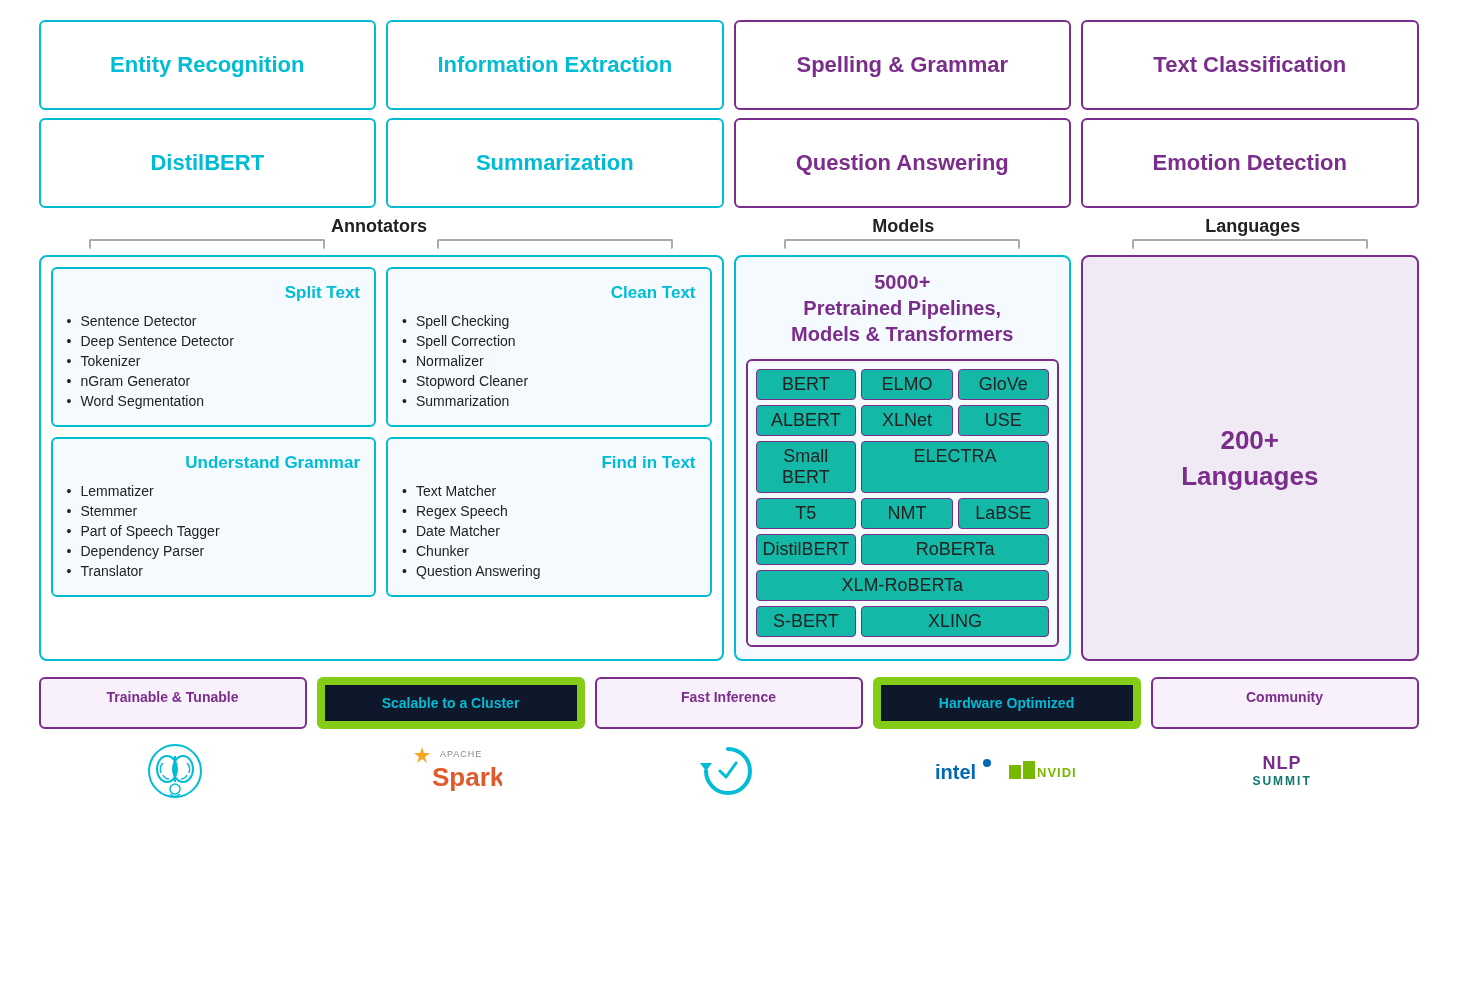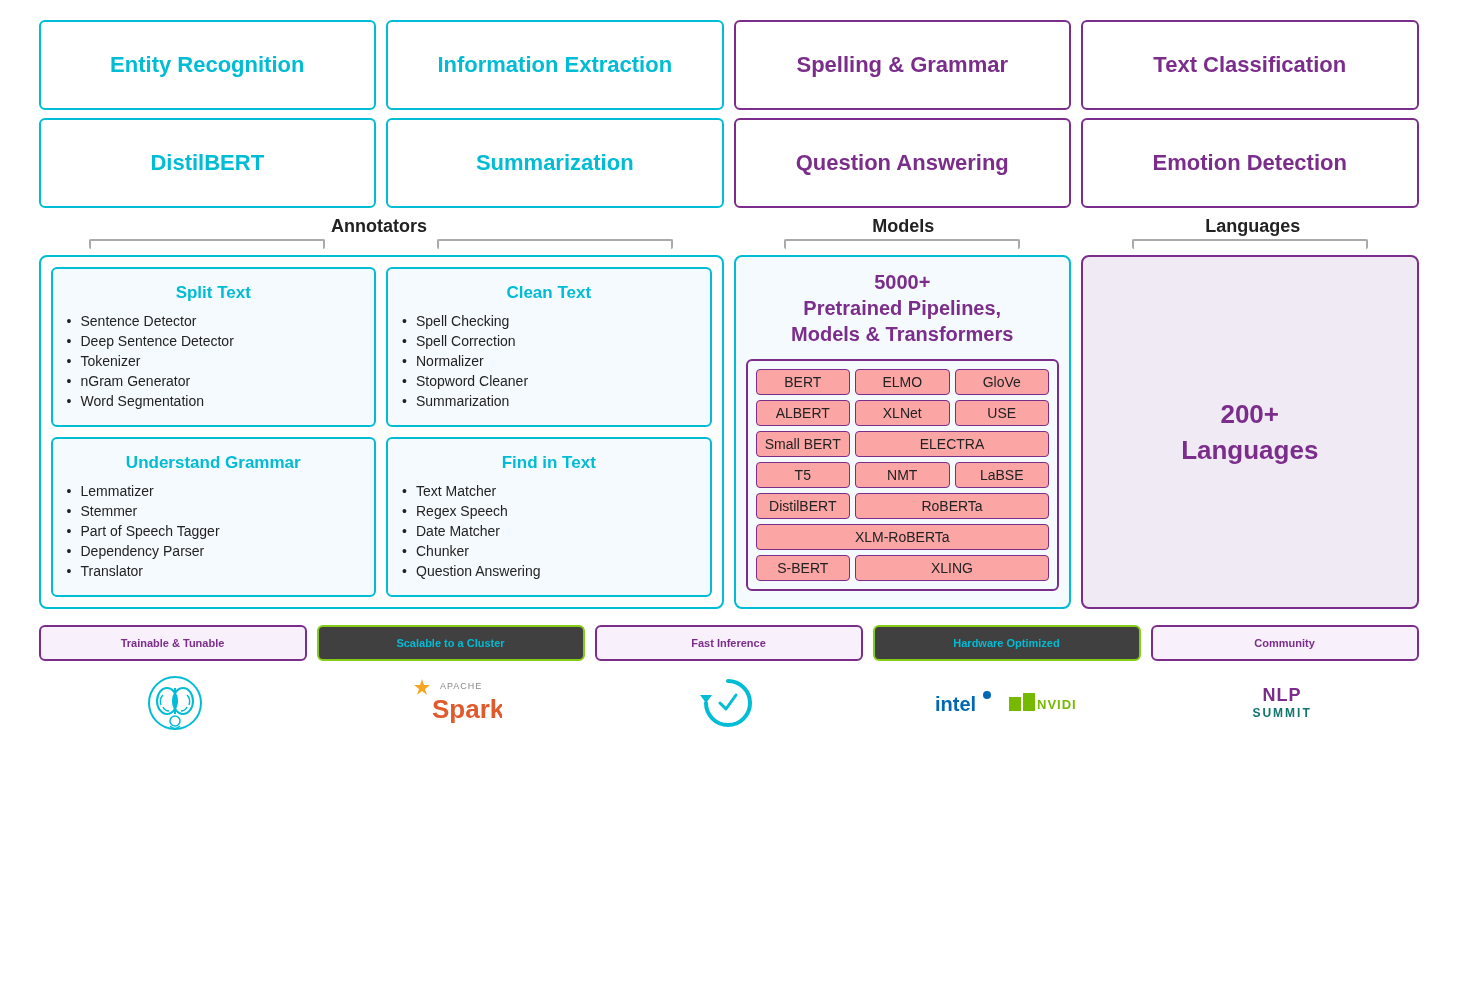--- a/index.html
+++ b/index.html
@@ -49,21 +49,21 @@
       border-radius: 6px;
       padding: 14px 14px;
       background: #f5faff;
     }
 
     .anno-box-title {
       color: #00bcd4;
       font-weight: bold;
       font-size: 17px;
       margin-bottom: 8px;
-      text-align: center;
+      text-align: right;
     }
 
     .anno-box ul {
       list-style: none;
       padding: 0;
     }
 
     .anno-box ul li {
       font-size: 14px;
       color: #222;
@@ -111,23 +111,23 @@
       display: grid;
       grid-template-columns: repeat(3, 1fr);
       gap: 5px;
     }
 
     .model-tag {
       border: 1.5px solid #7b2d8b;
       border-radius: 4px;
       text-align: center;
       padding: 4px 6px;
-      font-size: 14px;
+      font-size: 18px;
       color: #222;
-      background: #fca5a5;
+      background: #14b8a6;
     }
 
     .model-tag.wide2 {
       grid-column: span 2;
     }
 
     .model-tag.wide3 {
       grid-column: span 3;
     }
 
@@ -154,36 +154,36 @@
     
     .bottom-bar {
       display: grid;
       grid-template-columns: 1fr 1fr 1fr 1fr 1fr;
       gap: 10px;
       margin-bottom: 12px;
     }
 
     .bottom-label {
       text-align: center;
-      font-size: 11px;
+      font-size: 14px;
       font-weight: bold;
       padding: 10px 8px;
       border-radius: 6px;
     }
 
     .bottom-label.purple-outline {
       border: 2px solid #7b2d8b;
       color: #7b2d8b;
       background: #f8f0fb;
     }
 
     .bottom-label.cyan-outline {
-      border: 2px solid #84cc16;
+      border: 8px solid #84cc16;
       color: #00bcd4;
-      background: #404040;
+      background: #0f172a;
     }
 
     
     .logos-row {
       display: grid;
       grid-template-columns: 1fr 1fr 1fr 1fr 1fr;
       gap: 4px;
       align-items: center;
     }
 

